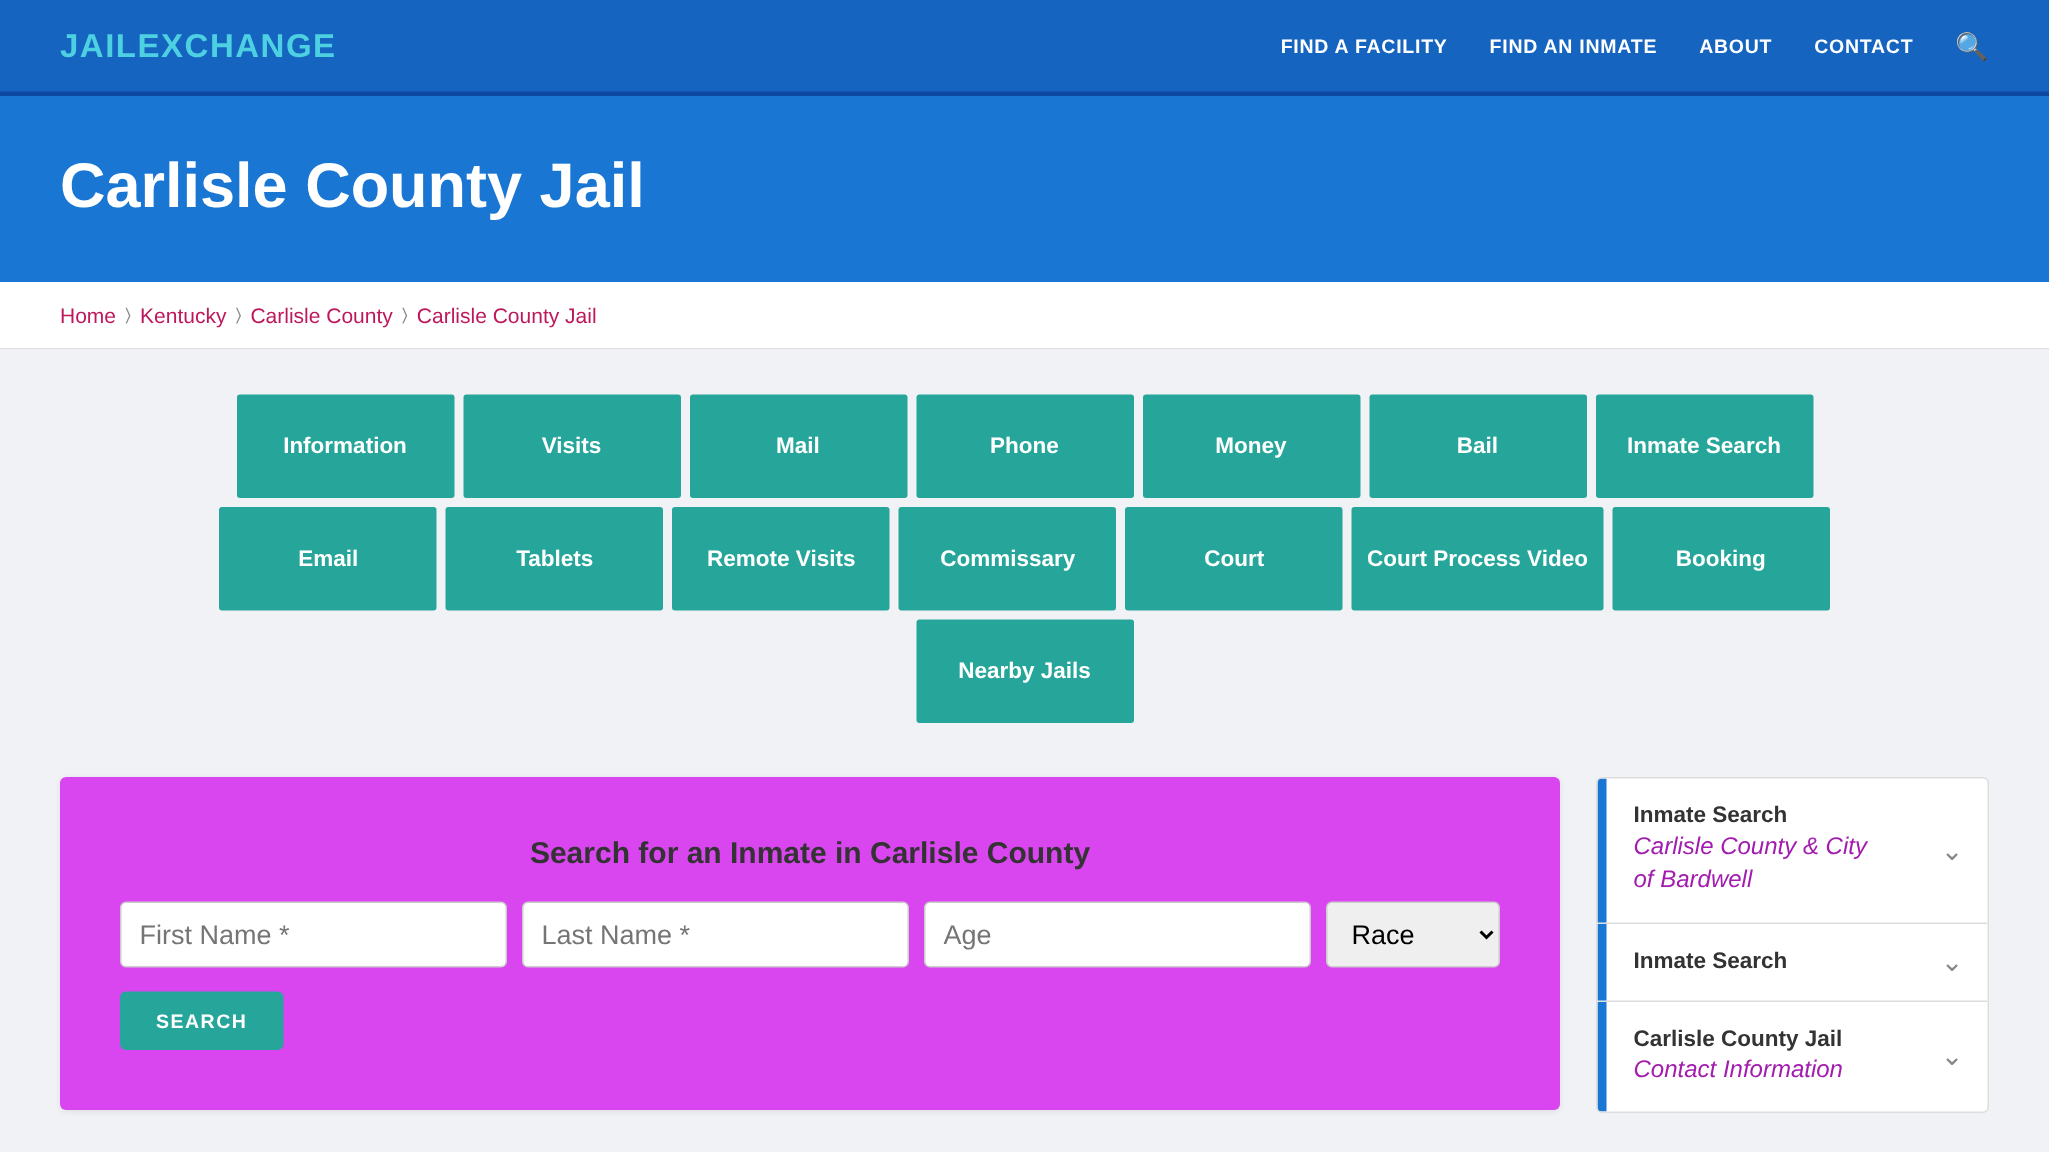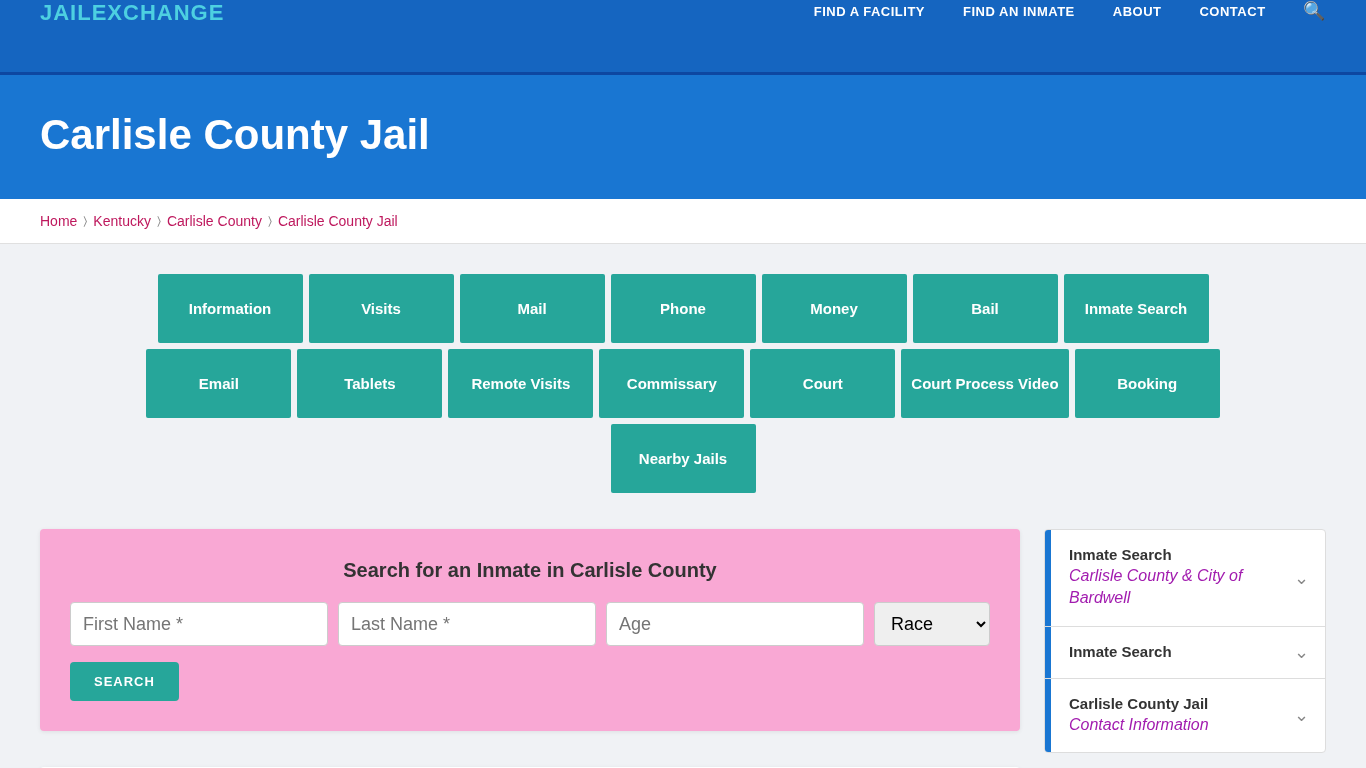--- a/index.html
+++ b/index.html
@@ -2,37 +2,37 @@
 <html><head>
   <meta charset="utf-8">
   <style>
     * { box-sizing: border-box; margin: 0; padding: 0; }
     body { font-family: Arial, sans-serif; background: #f0f2f5; color: #333; }
 
     
     nav {
       background: #1565c0;
       display: flex;
-      align-items: flex-start;
+      align-items: center;
       justify-content: space-between;
       padding: 0 40px;
-      height: 75px;
+      height: 64px;
       border-bottom: 3px solid #0d47a1;
     }
     .nav-logo {
       font-size: 22px;
       font-weight: 900;
       color: #fff;
       letter-spacing: 1px;
     }
     .nav-logo span { color: #4dd0e1; }
     .nav-links {
       display: flex;
       align-items: center;
-      gap: 38px;
+      gap: 28px;
     }
     .nav-link {
       color: #fff;
       text-decoration: none;
       font-size: 13px;
       font-weight: 700;
       letter-spacing: 0.5px;
       cursor: pointer;
     }
     .nav-search-icon {
@@ -106,23 +106,23 @@
 
     
     .bottom-section {
       display: flex;
       gap: 24px;
       align-items: flex-start;
     }
 
     
     .search-form-box {
-      background: #f9a8d4;
-      border-radius: 4px;
-      padding: 30px;
+      background: #d946ef;
+      border-radius: 4px;
+      padding: 40px;
       flex: 1;
       box-shadow: 0 1px 4px rgba(0,0,0,0.08);
     }
     .search-form-box h2 {
       text-align: center;
       font-size: 20px;
       font-weight: 700;
       margin-bottom: 20px;
     }
     .search-fields {

